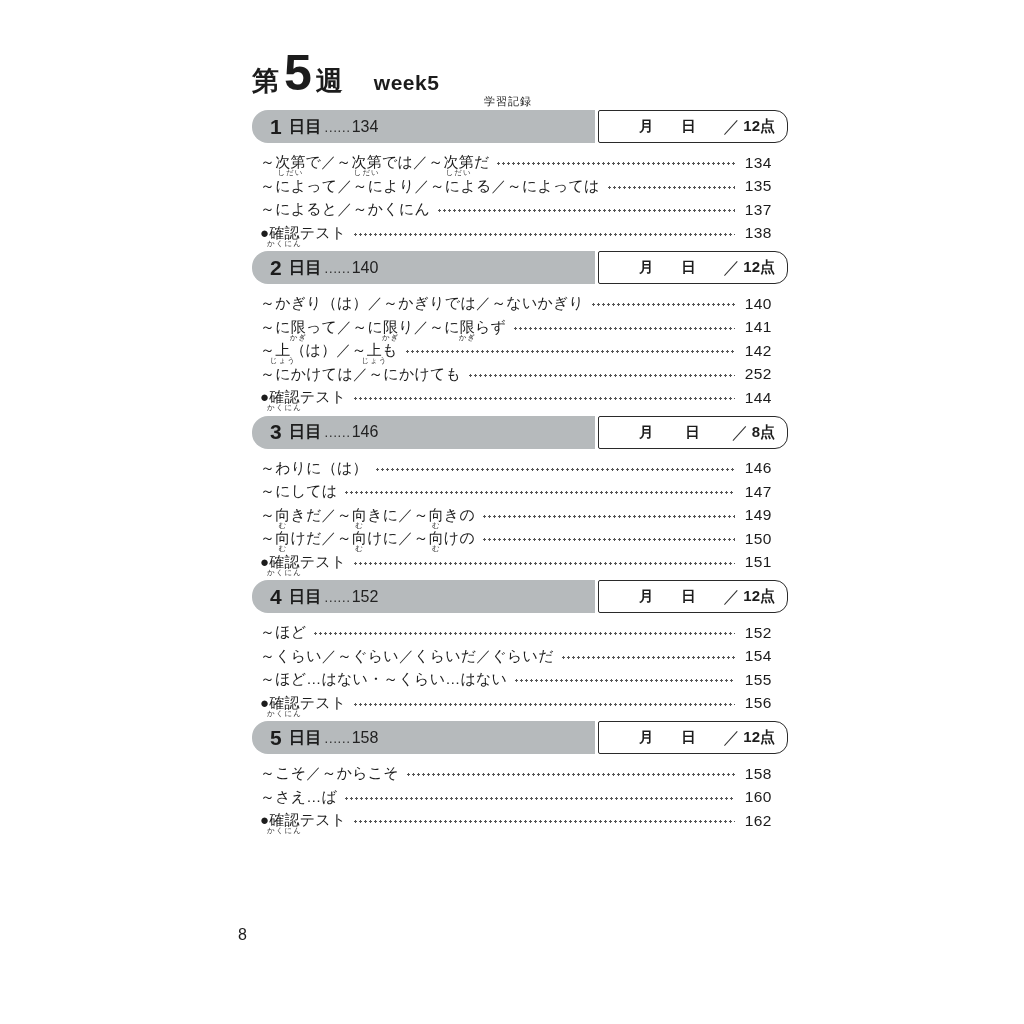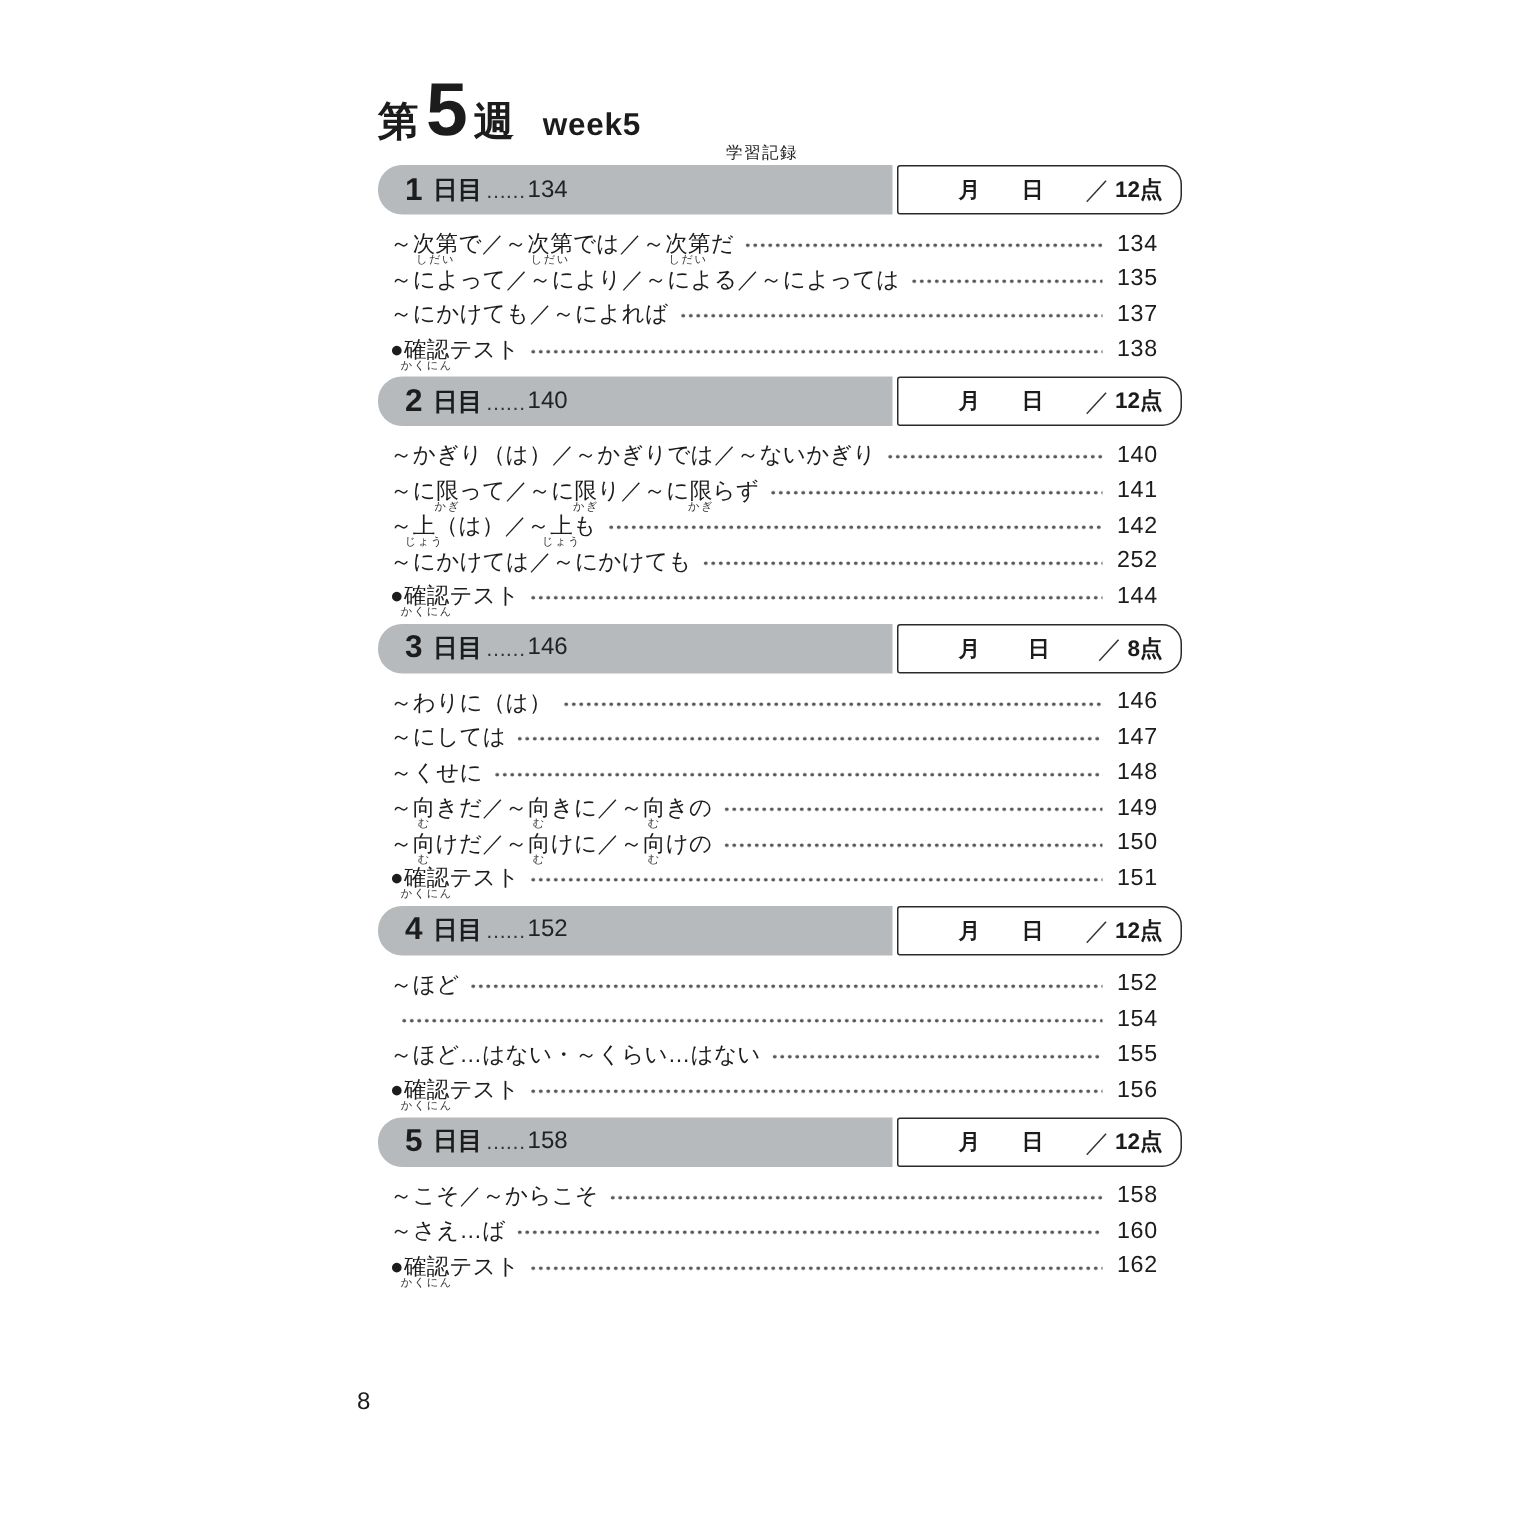--- a/index.html
+++ b/index.html
@@ -10,21 +10,21 @@
     font-family: "Liberation Sans", "DejaVu Sans", sans-serif;
     color: #1c1c1c;
     overflow: hidden;
   }
   .content { position: absolute; left: 252px; top: 48px; width: 536px; }
 
   
   .week-header { display: flex; align-items: baseline; height: 46px; }
   .wk-prefix, .wk-suffix { font-size: 27px; font-weight: 800; letter-spacing: 1px; }
   .wk-number { font-size: 50px; font-weight: 800; line-height: 1; margin: 0 4px; }
-  .wk-subtitle { font-size: 21px; font-weight: 800; margin-left: 18px; letter-spacing: 0.5px; text-align: center; }
+  .wk-subtitle { font-size: 21px; font-weight: 800; margin-left: 30px; letter-spacing: 0.5px; text-align: center; }
 
   .record-label { text-align: center; padding-right: 24px; font-size: 11px; height: 13px; margin-bottom: 3px; letter-spacing: 1px; color: #222; }
 
   
   .day-section { margin: 0; }
   .day-header { display: flex; height: 33px; }
   .day-bar {
     flex: 1; background: #b6babc;
     border-radius: 16px 0 0 16px;
     display: flex; align-items: center;
@@ -109,21 +109,21 @@
     <span class="entry-page">134</span>
   </li>
 
   <li class="entry">
     <span class="entry-text">～によって／～により／～による／～によっては</span>
     <span class="leader"></span>
     <span class="entry-page">135</span>
   </li>
 
   <li class="entry">
-    <span class="entry-text">～にかけても／～によれば</span>
+    <span class="entry-text">～によると／～かくにん</span>
     <span class="leader"></span>
     <span class="entry-page">137</span>
   </li>
 
   <li class="entry">
     <span class="entry-text">●<span class="rb">確認<span class="rt">かくにん</span></span>テスト</span>
     <span class="leader"></span>
     <span class="entry-page">138</span>
   </li>
 </ul>
@@ -202,25 +202,20 @@
     <span class="leader"></span>
     <span class="entry-page">146</span>
   </li>
 
   <li class="entry">
     <span class="entry-text">～にしては</span>
     <span class="leader"></span>
     <span class="entry-page">147</span>
   </li>
 
-  <li class="entry">
-    <span class="entry-text">～くせに</span>
-    <span class="leader"></span>
-    <span class="entry-page">148</span>
-  </li>
 
   <li class="entry">
     <span class="entry-text">～<span class="rb">向<span class="rt">む</span></span>きだ／～<span class="rb">向<span class="rt">む</span></span>きに／～<span class="rb">向<span class="rt">む</span></span>きの</span>
     <span class="leader"></span>
     <span class="entry-page">149</span>
   </li>
 
   <li class="entry">
     <span class="entry-text">～<span class="rb">向<span class="rt">む</span></span>けだ／～<span class="rb">向<span class="rt">む</span></span>けに／～<span class="rb">向<span class="rt">む</span></span>けの</span>
     <span class="leader"></span>
@@ -254,20 +249,21 @@
     </div>
     <ul class="entries">
   <li class="entry">
     <span class="entry-text">～ほど</span>
     <span class="leader"></span>
     <span class="entry-page">152</span>
   </li>
 
 
   <li class="entry">
+    <span class="entry-text">～くらい／～ぐらい／くらいだ／ぐらいだ</span>
     <span class="leader"></span>
     <span class="entry-page">154</span>
   </li>
 
   <li class="entry">
     <span class="entry-text">～ほど…はない・～くらい…はない</span>
     <span class="leader"></span>
     <span class="entry-page">155</span>
   </li>
 

